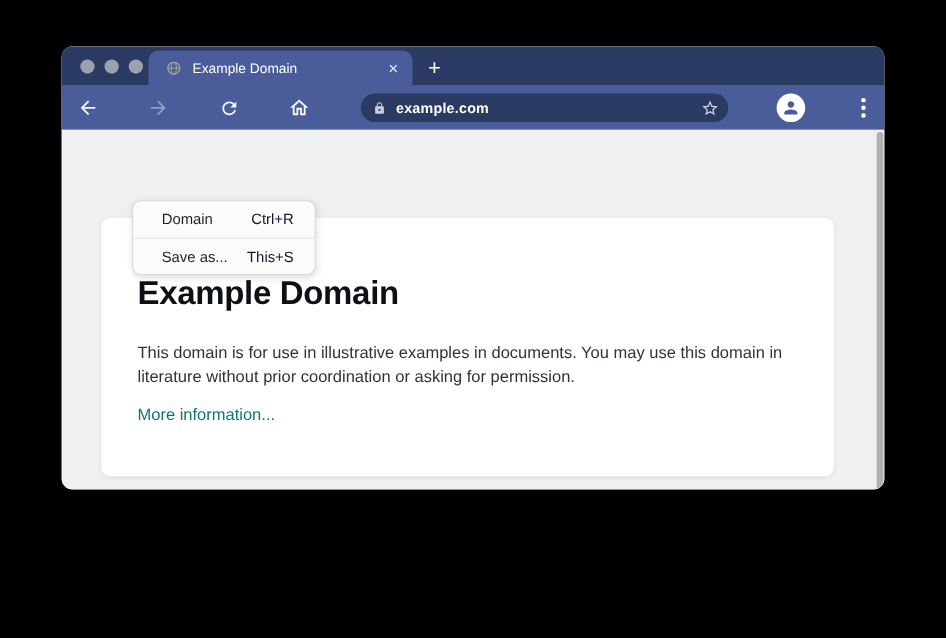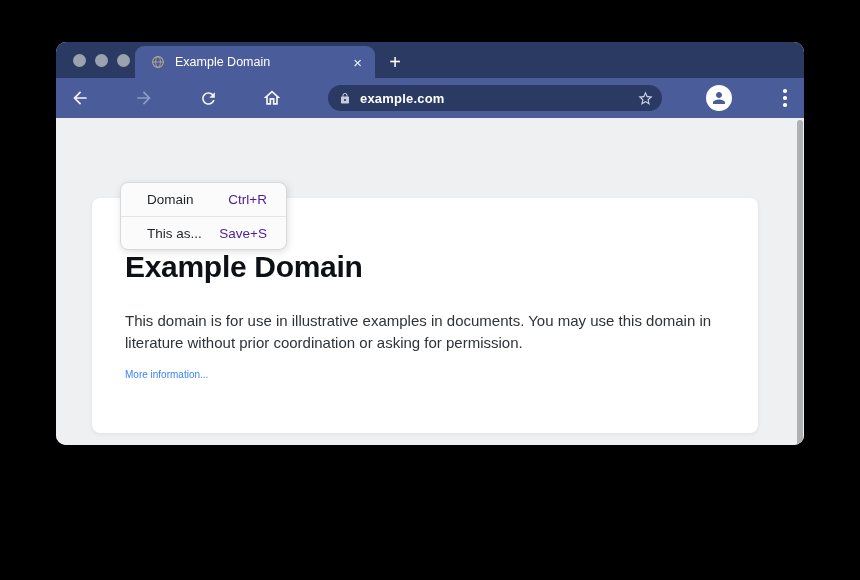--- a/index.html
+++ b/index.html
@@ -51,33 +51,33 @@
   
   .content { position:absolute; left:0; right:0; top:76px; bottom:0; background:#eff0f2; }
   .scrollbar { position:absolute; right:1px; top:2px; width:6px; height:373px; background:#aeb1b4; border-radius:3px; }
   .card {
     position:absolute; left:36px; top:80px; width:666px; height:235px;
     background:#fff; border-radius:8px; box-shadow:0 1px 4px rgba(0,0,0,.07);
     padding:52px 33px 0;
   }
   .card h1 { margin:0; font-size:30px; line-height:34px; font-weight:700; color:#0d1116; letter-spacing:-.3px; }
   .card p { margin:26px 0 0; font-size:15px; line-height:22px; color:#2e3338; max-width:588px; }
-  .card a { display:inline-block; margin-top:15px; font-size:10px; color:#3b82f6; text-decoration:none; }
+  .card a { display:inline-block; margin-top:15px; font-size:15px; color:#0f766e; text-decoration:none; }
   
   .menu {
     position:absolute; left:64px; top:64px; width:167px; z-index:5;
     background:#fbfbfb; border:1px solid #d7d9dc; border-radius:8px;
     box-shadow:1px 2px 7px rgba(0,0,0,.13); overflow:hidden;
   }
   .menu-item {
     height:33px; display:flex; align-items:center; justify-content:space-between;
     padding:0 19px 0 26px; font-size:13.5px; color:#1f2327;
   }
   .menu-item + .menu-item { border-top:1px solid #e4e5e7; }
-  .menu-item .shortcut { color:#4c1d95; }
+  .menu-item .shortcut { color:#0f172a; }
 </style>
 </head>
 <body>
 
 <div class="window">
 
   <div class="titlebar">
     <div class="traffic">
       <span></span>
       <span></span>
@@ -143,21 +143,21 @@
       <p>This domain is for use in illustrative examples in documents. You may use this domain in literature without prior coordination or asking for permission.</p>
       <a href="#">More information...</a>
     </div>
 
     <div class="menu">
       <div class="menu-item">
         <span>Domain</span>
         <span class="shortcut">Ctrl+R</span>
       </div>
       <div class="menu-item">
-        <span>This as...</span>
-        <span class="shortcut">Save+S</span>
+        <span>Save as...</span>
+        <span class="shortcut">This+S</span>
       </div>
     </div>
 
     <div class="scrollbar"></div>
   </div>
 
 </div>
 
 </body></html>

